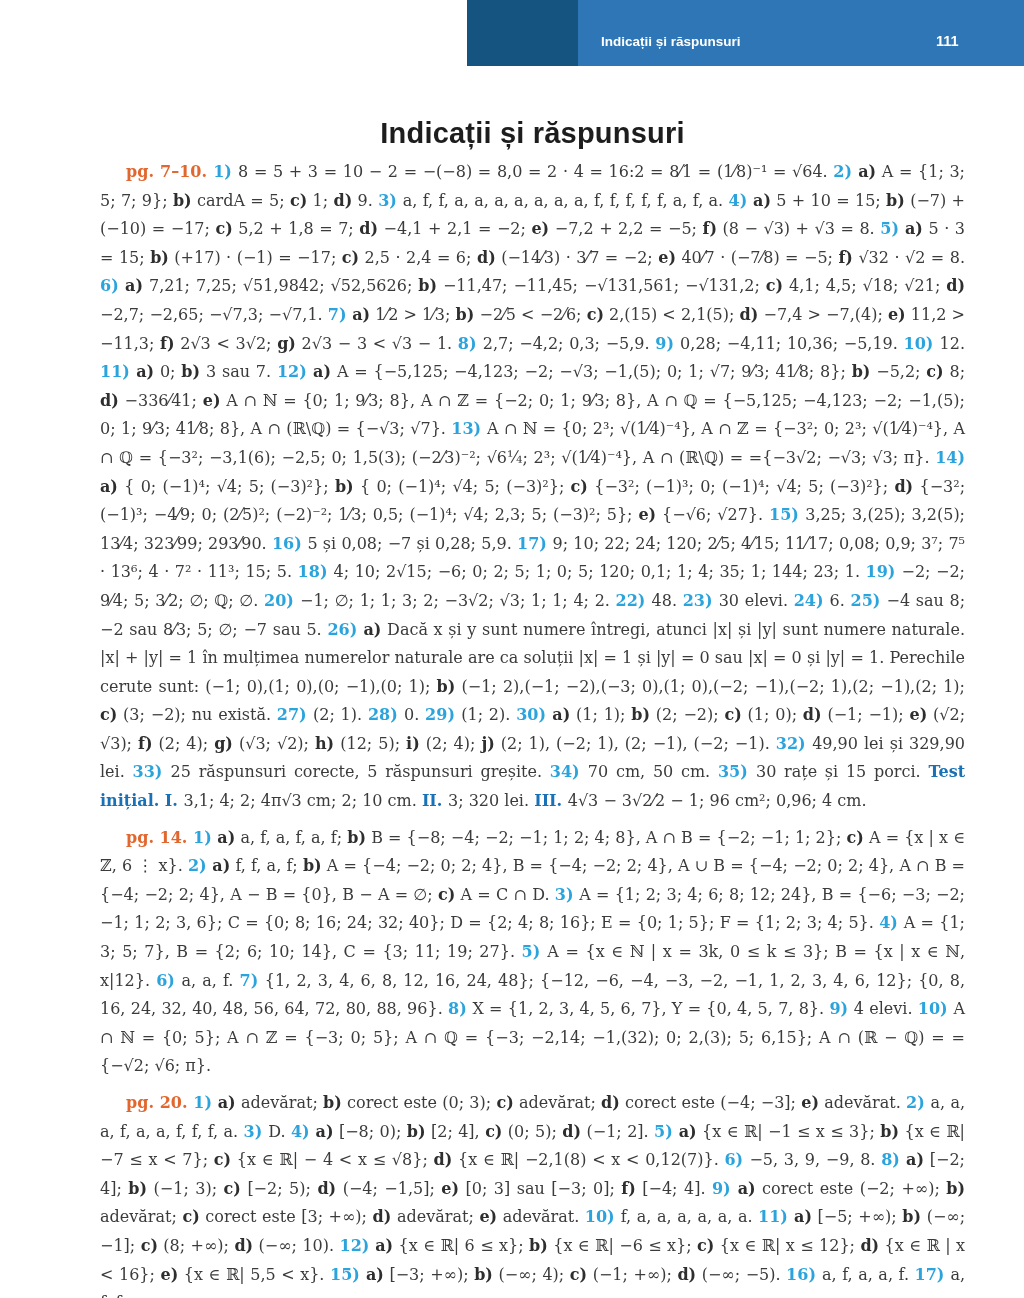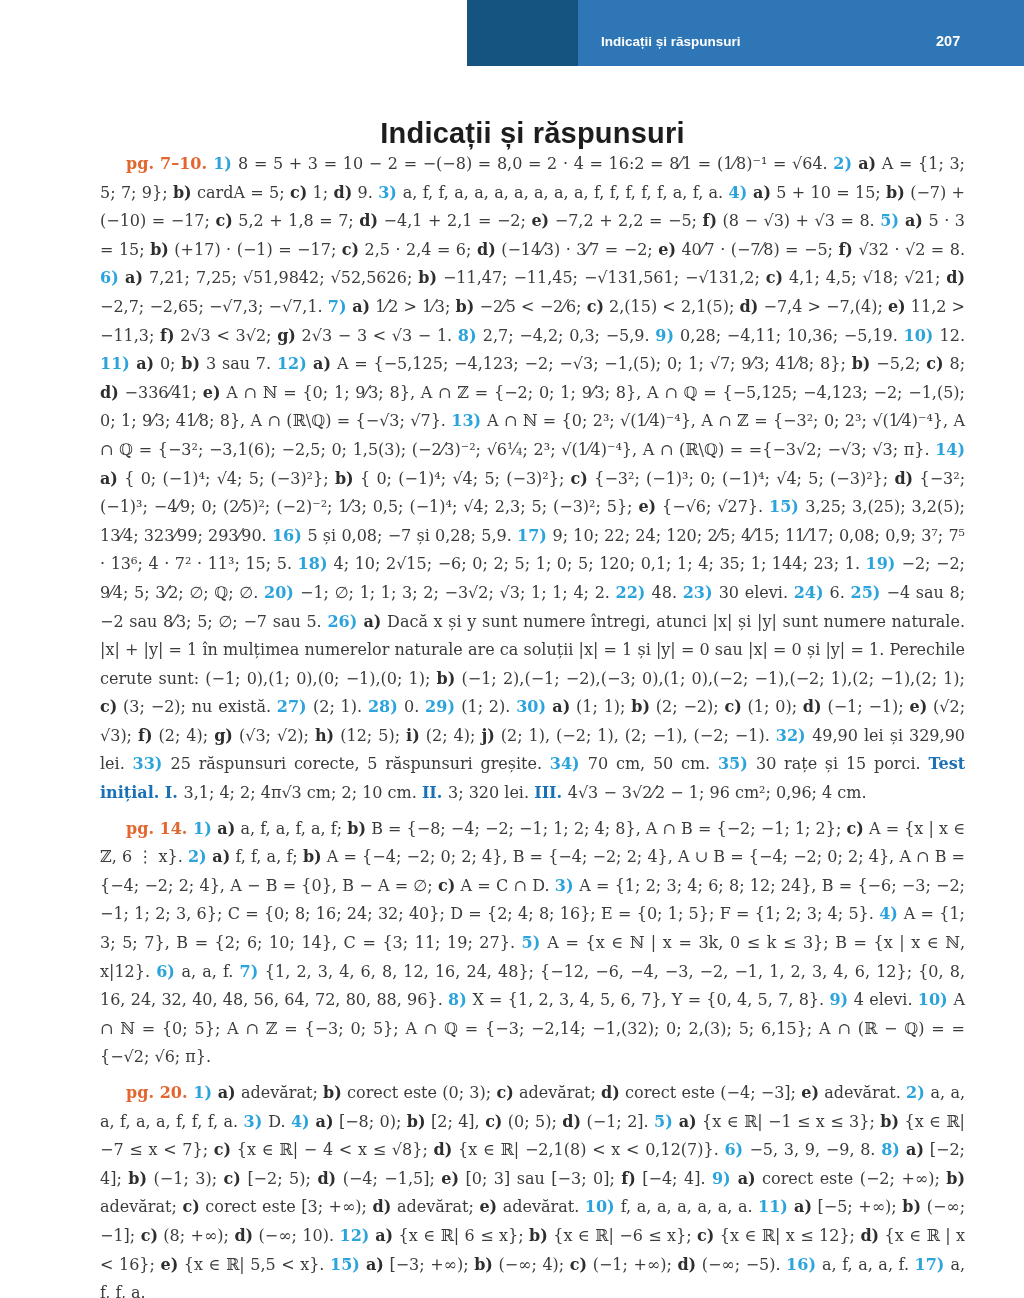--- a/index.html
+++ b/index.html
@@ -22,33 +22,33 @@
   .page-title{
     position:absolute;top:98px;left:100px;width:865px;text-align:center;
     font-family:"Liberation Sans", sans-serif;font-weight:bold;font-size:29px;color:#1d1d1d;
     letter-spacing:.2px;
   }
   
   .answers-body{
     position:absolute;top:150px;left:100px;width:865px;
     font-size:16px;line-height:28.6px;text-align:justify;
   }
-  .para{margin:0 0 7px 0;text-indent:26px;}
+  .para{margin:8px 0 7px 0;text-indent:26px;}
   .r-pg{color:#e2672f;font-weight:bold;}
   .r-item{color:#2ba3dc;font-weight:bold;}
   .r-test{color:#1a71b5;font-weight:bold;}
   .rb{font-weight:bold;color:#2e2e2e;}
 </style>
 </head>
 <body>
 
 <div class="topbar"></div>
 <div class="topbar-dark"></div>
 <div class="running-head">Indicații și răspunsuri</div>
-<div class="page-number">207</div>
+<div class="page-number">111</div>
 
 <h1 class="page-title">Indicații și răspunsuri</h1>
 
 <div class="answers-body">
     <p class="para"><span class="r-pg">pg. 7–10. </span><span class="r-item">1) </span><span>8 = 5 + 3 = 10 − 2 = −(−8) = 8,0 = 2 · 4 = 16:2 = 8⁄1 = (1⁄8)⁻¹ = √64. </span><span class="r-item">2) </span><span class="rb">a)</span><span> A = {1; 3; 5; 7; 9}; </span><span class="rb">b)</span><span> cardA = 5; </span><span class="rb">c)</span><span> 1; </span><span class="rb">d)</span><span> 9. </span><span class="r-item">3) </span><span>a, f, f, a, a, a, a, a, a, a, f, f, f, f, f, a, f, a. </span><span class="r-item">4) </span><span class="rb">a)</span><span> 5 + 10 = 15; </span><span class="rb">b)</span><span> (−7) + (−10) = −17; </span><span class="rb">c)</span><span> 5,2 + 1,8 = 7; </span><span class="rb">d)</span><span> −4,1 + 2,1 = −2; </span><span class="rb">e)</span><span> −7,2 + 2,2 = −5; </span><span class="rb">f)</span><span> (8 − √3) + √3 = 8. </span><span class="r-item">5) </span><span class="rb">a)</span><span> 5 · 3 = 15; </span><span class="rb">b)</span><span> (+17) · (−1) = −17; </span><span class="rb">c)</span><span> 2,5 · 2,4 = 6; </span><span class="rb">d)</span><span> (−14⁄3) · 3⁄7 = −2; </span><span class="rb">e)</span><span> 40⁄7 · (−7⁄8) = −5; </span><span class="rb">f)</span><span> √32 · √2 = 8. </span><span class="r-item">6) </span><span class="rb">a)</span><span> 7,21; 7,25; √51,9842; √52,5626; </span><span class="rb">b)</span><span> −11,47; −11,45; −√131,561; −√131,2; </span><span class="rb">c)</span><span> 4,1; 4,5; √18; √21; </span><span class="rb">d)</span><span> −2,7; −2,65; −√7,3; −√7,1. </span><span class="r-item">7) </span><span class="rb">a)</span><span> 1⁄2 &gt; 1⁄3; </span><span class="rb">b)</span><span> −2⁄5 &lt; −2⁄6; </span><span class="rb">c)</span><span> 2,(15) &lt; 2,1(5); </span><span class="rb">d)</span><span> −7,4 &gt; −7,(4); </span><span class="rb">e)</span><span> 11,2 &gt; −11,3; </span><span class="rb">f)</span><span> 2√3 &lt; 3√2; </span><span class="rb">g)</span><span> 2√3 − 3 &lt; √3 − 1. </span><span class="r-item">8) </span><span>2,7; −4,2; 0,3; −5,9. </span><span class="r-item">9) </span><span>0,28; −4,11; 10,36; −5,19. </span><span class="r-item">10) </span><span>12. </span><span class="r-item">11) </span><span class="rb">a)</span><span> 0; </span><span class="rb">b)</span><span> 3 sau 7. </span><span class="r-item">12) </span><span class="rb">a)</span><span> A = {−5,125; −4,123; −2; −√3; −1,(5); 0; 1; √7; 9⁄3; 41⁄8; 8}; </span><span class="rb">b)</span><span> −5,2; </span><span class="rb">c)</span><span> 8; </span><span class="rb">d)</span><span> −336⁄41; </span><span class="rb">e)</span><span> A ∩ ℕ = {0; 1; 9⁄3; 8},  A ∩ ℤ = {−2; 0; 1; 9⁄3; 8}, A ∩ ℚ = {−5,125; −4,123; −2; −1,(5); 0; 1; 9⁄3; 41⁄8; 8}, A ∩ (ℝ\ℚ) = {−√3; √7}. </span><span class="r-item">13) </span><span>A ∩ ℕ = {0; 2³; √(1⁄4)⁻⁴}, A ∩ ℤ = {−3²; 0; 2³; √(1⁄4)⁻⁴}, A ∩ ℚ = {−3²; −3,1(6); −2,5; 0; 1,5(3); (−2⁄3)⁻²; √6¼; 2³; √(1⁄4)⁻⁴}, A ∩ (ℝ\ℚ) =  ={−3√2; −√3; √3; π}. </span><span class="r-item">14) </span><span class="rb">a)</span><span> { 0; (−1)⁴; √4; 5; (−3)²}; </span><span class="rb">b)</span><span> { 0; (−1)⁴; √4; 5; (−3)²};  </span><span class="rb">c)</span><span>  {−3²; (−1)³; 0; (−1)⁴; √4;  5; (−3)²};  </span><span class="rb">d)</span><span>  {−3²; (−1)³; −4⁄9; 0; (2⁄5)²; (−2)⁻²; 1⁄3; 0,5; (−1)⁴; √4; 2,3; 5; (−3)²; 5}; </span><span class="rb">e)</span><span> {−√6; √27}. </span><span class="r-item">15) </span><span>3,25; 3,(25); 3,2(5); 13⁄4; 323⁄99; 293⁄90. </span><span class="r-item">16) </span><span>5 și 0,08; −7 și 0,28; 5,9. </span><span class="r-item">17) </span><span>9; 10; 22; 24; 120; 2⁄5; 4⁄15; 11⁄17; 0,08; 0,9; 3⁷; 7⁵ · 13⁶; 4 · 7² · 11³; 15; 5. </span><span class="r-item">18) </span><span>4; 10; 2√15; −6; 0; 2; 5; 1; 0; 5; 120; 0,1; 1; 4; 35; 1; 144; 23; 1. </span><span class="r-item">19) </span><span>−2; −2; 9⁄4; 5; 3⁄2; ∅; ℚ; ∅. </span><span class="r-item">20) </span><span>−1; ∅; 1; 1; 3; 2; −3√2; √3; 1; 1; 4; 2. </span><span class="r-item">22) </span><span>48. </span><span class="r-item">23) </span><span>30 elevi. </span><span class="r-item">24) </span><span>6. </span><span class="r-item">25) </span><span>−4 sau 8; −2 sau 8⁄3; 5; ∅; −7 sau 5. </span><span class="r-item">26) </span><span class="rb">a)</span><span> Dacă x și y sunt numere întregi, atunci |x| și |y| sunt numere naturale. |x| + |y| = 1 în mulțimea numerelor naturale are ca soluții |x| = 1 și |y| = 0 sau |x| = 0 și |y| = 1. Perechile cerute sunt: (−1; 0),(1; 0),(0; −1),(0; 1); </span><span class="rb">b)</span><span> (−1; 2),(−1; −2),(−3; 0),(1; 0),(−2; −1),(−2; 1),(2; −1),(2; 1); </span><span class="rb">c)</span><span> (3; −2); nu există. </span><span class="r-item">27) </span><span>(2; 1). </span><span class="r-item">28) </span><span>0. </span><span class="r-item">29) </span><span>(1; 2). </span><span class="r-item">30) </span><span class="rb">a)</span><span> (1; 1); </span><span class="rb">b)</span><span> (2; −2); </span><span class="rb">c)</span><span> (1; 0); </span><span class="rb">d)</span><span> (−1; −1); </span><span class="rb">e)</span><span> (√2; √3); </span><span class="rb">f)</span><span> (2; 4); </span><span class="rb">g)</span><span> (√3; √2); </span><span class="rb">h)</span><span> (12; 5); </span><span class="rb">i)</span><span> (2; 4); </span><span class="rb">j)</span><span> (2; 1), (−2; 1), (2; −1), (−2; −1). </span><span class="r-item">32) </span><span>49,90 lei și 329,90 lei. </span><span class="r-item">33) </span><span>25 răspunsuri corecte, 5 răspunsuri greșite. </span><span class="r-item">34) </span><span>70 cm, 50 cm. </span><span class="r-item">35) </span><span>30 rațe și 15 porci. </span><span class="r-test">Test inițial. I. </span><span>3,1; 4; 2; 4π√3 cm; 2; 10 cm. </span><span class="r-test">II. </span><span>3; 320 lei. </span><span class="r-test">III. </span><span>4√3 − 3√2⁄2 − 1; 96 cm²; 0,96; 4 cm.</span></p>
     <p class="para"><span class="r-pg">pg. 14. </span><span class="r-item">1) </span><span class="rb">a)</span><span> a, f, a, f, a, f; </span><span class="rb">b)</span><span> B = {−8; −4; −2; −1; 1; 2; 4; 8}, A ∩ B = {−2; −1; 1; 2}; </span><span class="rb">c)</span><span> A = {x | x ∈ ℤ, 6 ⋮ x}. </span><span class="r-item">2) </span><span class="rb">a)</span><span> f, f, a, f; </span><span class="rb">b)</span><span> A = {−4; −2; 0; 2; 4}, B = {−4; −2; 2; 4}, A ∪ B = {−4; −2; 0; 2; 4}, A ∩ B = {−4; −2; 2; 4}, A − B = {0}, B − A = ∅; </span><span class="rb">c)</span><span> A = C ∩ D. </span><span class="r-item">3) </span><span>A = {1; 2; 3; 4; 6; 8; 12; 24}, B = {−6; −3; −2; −1; 1; 2; 3, 6}; C = {0; 8; 16; 24; 32; 40}; D = {2; 4; 8; 16}; E = {0; 1; 5}; F = {1; 2; 3; 4; 5}. </span><span class="r-item">4) </span><span>A = {1; 3; 5; 7}, B = {2; 6; 10; 14}, C = {3; 11; 19; 27}. </span><span class="r-item">5) </span><span>A = {x ∈ ℕ | x = 3k, 0 ≤ k ≤ 3}; B = {x | x ∈ ℕ, x|12}. </span><span class="r-item">6) </span><span>a, a, f.  </span><span class="r-item">7) </span><span>{1, 2, 3, 4, 6, 8, 12, 16, 24, 48};  {−12, −6, −4, −3, −2, −1, 1, 2, 3, 4, 6, 12};  {0, 8, 16, 24, 32, 40, 48, 56, 64, 72, 80, 88, 96}.  </span><span class="r-item">8) </span><span>X = {1, 2, 3, 4, 5, 6, 7}, Y = {0, 4, 5, 7, 8}. </span><span class="r-item">9) </span><span>4 elevi. </span><span class="r-item">10) </span><span>A ∩ ℕ = {0; 5}; A ∩ ℤ = {−3; 0; 5}; A ∩ ℚ = {−3; −2,14; −1,(32); 0; 2,(3); 5; 6,15}; A ∩ (ℝ − ℚ) = = {−√2; √6; π}.</span></p>
     <p class="para"><span class="r-pg">pg. 20. </span><span class="r-item">1) </span><span class="rb">a)</span><span> adevărat; </span><span class="rb">b)</span><span> corect este (0; 3); </span><span class="rb">c)</span><span> adevărat; </span><span class="rb">d)</span><span> corect este (−4; −3]; </span><span class="rb">e)</span><span> adevărat. </span><span class="r-item">2) </span><span>a, a, a, f, a, a, f, f, f, a. </span><span class="r-item">3) </span><span>D. </span><span class="r-item">4) </span><span class="rb">a)</span><span> [−8; 0); </span><span class="rb">b)</span><span> [2; 4], </span><span class="rb">c)</span><span> (0; 5); </span><span class="rb">d)</span><span> (−1; 2]. </span><span class="r-item">5) </span><span class="rb">a)</span><span> {x ∈ ℝ| −1 ≤ x ≤ 3}; </span><span class="rb">b)</span><span> {x ∈ ℝ| −7 ≤ x &lt; 7}; </span><span class="rb">c)</span><span> {x ∈ ℝ| − 4 &lt; x ≤ √8}; </span><span class="rb">d)</span><span> {x ∈ ℝ| −2,1(8) &lt; x &lt; 0,12(7)}. </span><span class="r-item">6) </span><span>−5, 3, 9, −9, 8. </span><span class="r-item">8) </span><span class="rb">a)</span><span> [−2; 4]; </span><span class="rb">b)</span><span> (−1; 3); </span><span class="rb">c)</span><span> [−2; 5); </span><span class="rb">d)</span><span> (−4; −1,5]; </span><span class="rb">e)</span><span> [0; 3] sau [−3; 0]; </span><span class="rb">f)</span><span> [−4; 4]. </span><span class="r-item">9) </span><span class="rb">a)</span><span> corect este (−2; +∞); </span><span class="rb">b)</span><span> adevărat; </span><span class="rb">c)</span><span> corect este [3; +∞); </span><span class="rb">d)</span><span> adevărat; </span><span class="rb">e)</span><span> adevărat. </span><span class="r-item">10) </span><span>f, a, a, a, a, a, a. </span><span class="r-item">11) </span><span class="rb">a)</span><span> [−5; +∞); </span><span class="rb">b)</span><span> (−∞; −1]; </span><span class="rb">c)</span><span> (8; +∞); </span><span class="rb">d)</span><span> (−∞; 10). </span><span class="r-item">12) </span><span class="rb">a)</span><span> {x ∈ ℝ| 6 ≤ x}; </span><span class="rb">b)</span><span> {x ∈ ℝ| −6 ≤ x}; </span><span class="rb">c)</span><span> {x ∈ ℝ| x ≤ 12}; </span><span class="rb">d)</span><span> {x ∈ ℝ | x &lt; 16}; </span><span class="rb">e)</span><span> {x ∈ ℝ| 5,5 &lt; x}. </span><span class="r-item">15) </span><span class="rb">a)</span><span> [−3; +∞); </span><span class="rb">b)</span><span> (−∞; 4); </span><span class="rb">c)</span><span> (−1; +∞); </span><span class="rb">d)</span><span> (−∞; −5). </span><span class="r-item">16) </span><span>a, f, a, a, f. </span><span class="r-item">17) </span><span>a, f, f, a.</span></p>
   </div>
 
 </body></html>

